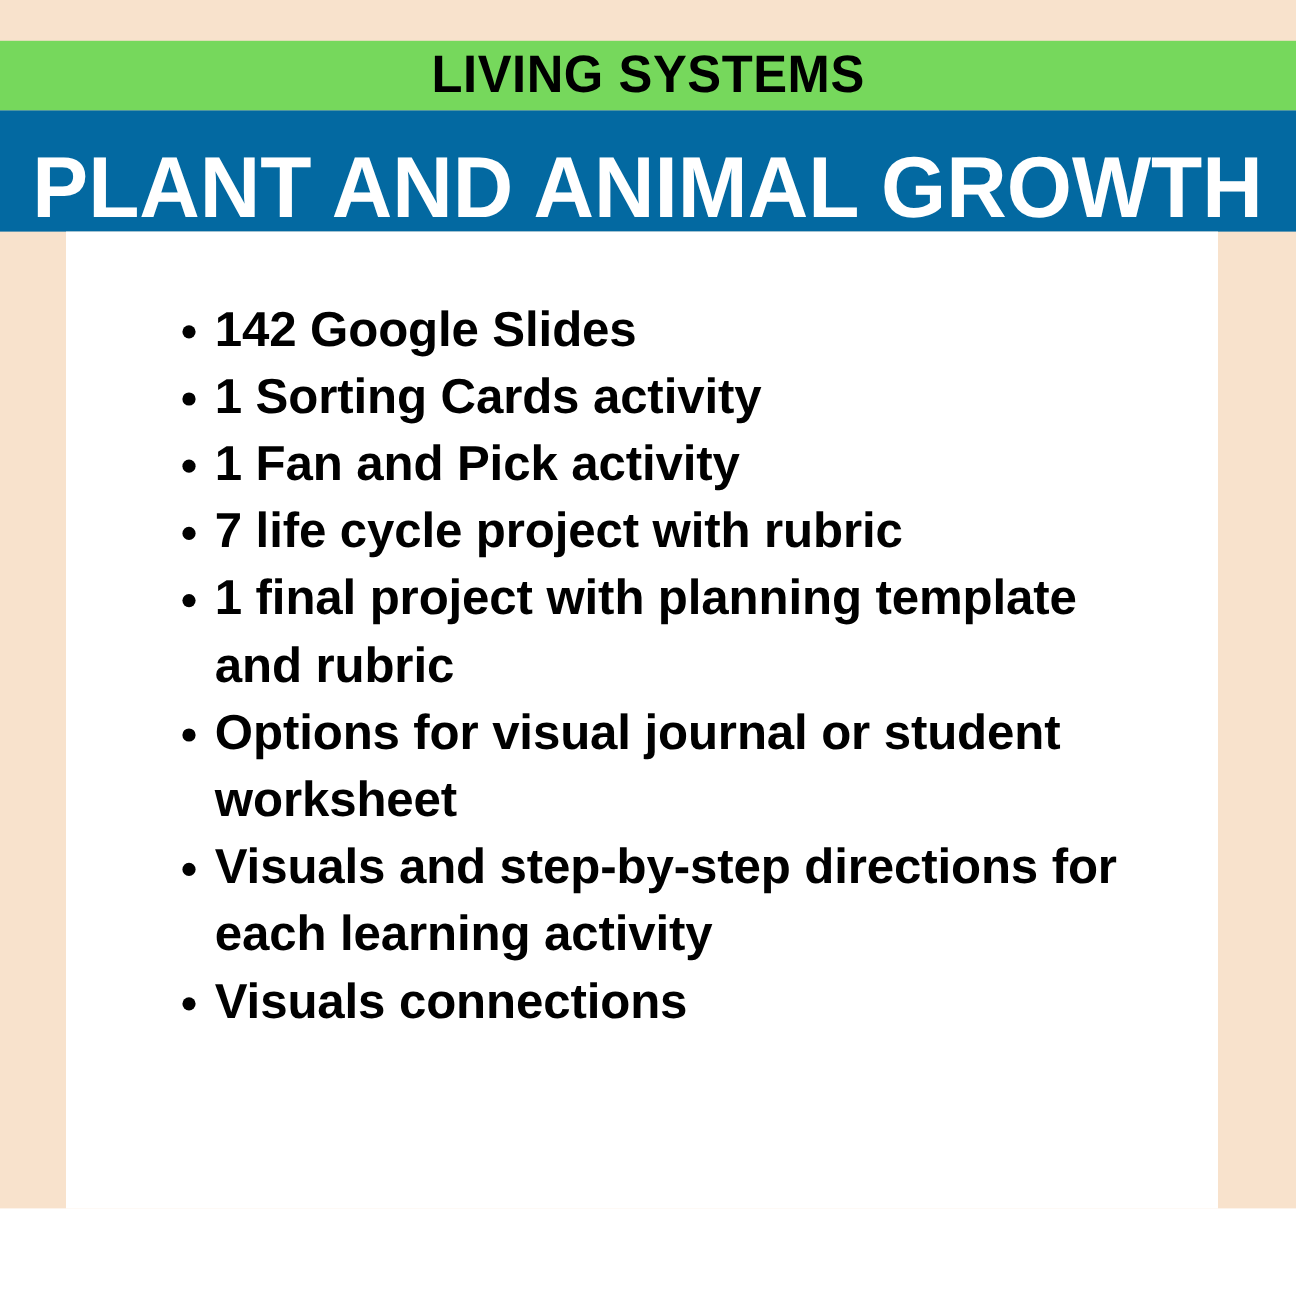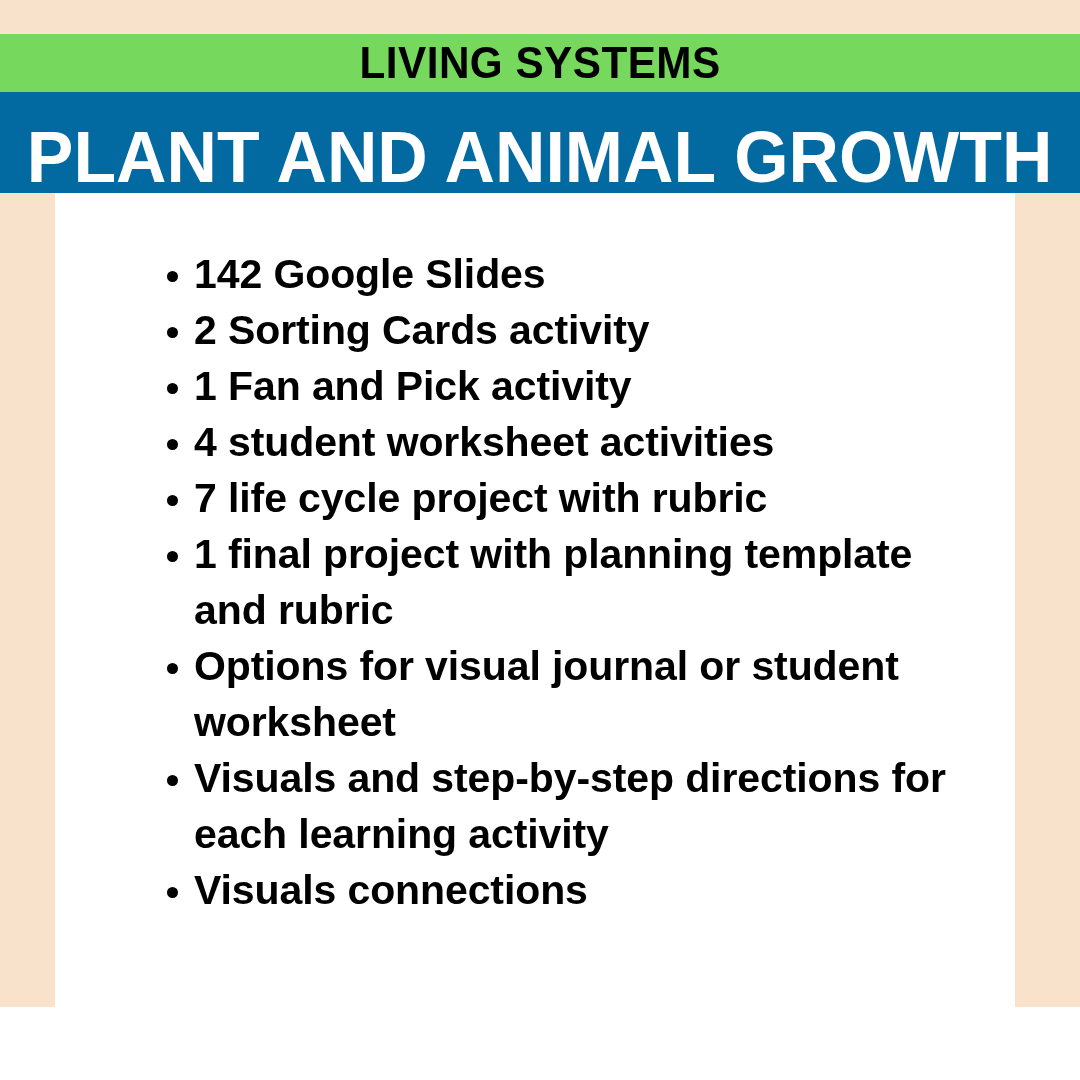--- a/index.html
+++ b/index.html
@@ -74,21 +74,21 @@
     left: 55px;
     top: 193px;
     width: 960px;
     height: 837px;
     background: #ffffff;
     overflow: hidden;
   }
 
   .bullet-list {
     position: absolute;
-    left: 52px;
+    left: 37px;
     top: 53px;
     width: 880px;
     margin: 0;
     padding: 0;
     list-style: none;
   }
   .bullet-item {
     position: relative;
     padding-left: 87px;
     margin: 0 0 0 0;
@@ -126,27 +126,24 @@
   <div class="title-band">
     <span class="title-text">PLANT AND ANIMAL GROWTH</span>
   </div>
 
   <div class="card">
     <ul class="bullet-list">
       <li class="bullet-item">
         <span class="bullet-text">142 Google Slides</span>
       </li>
       <li class="bullet-item">
-        <span class="bullet-text">2 Sorting Cards activity</span>
+        <span class="bullet-text">1 Sorting Cards activity</span>
       </li>
       <li class="bullet-item">
         <span class="bullet-text">1 Fan and Pick activity</span>
-      </li>
-      <li class="bullet-item">
-        <span class="bullet-text">4 student worksheet activities</span>
       </li>
       <li class="bullet-item">
         <span class="bullet-text">7 life cycle project with rubric</span>
       </li>
       <li class="bullet-item">
         <span class="bullet-text">1 final project with planning template and rubric</span>
       </li>
       <li class="bullet-item">
         <span class="bullet-text">Options for visual journal or student worksheet</span>
       </li>

